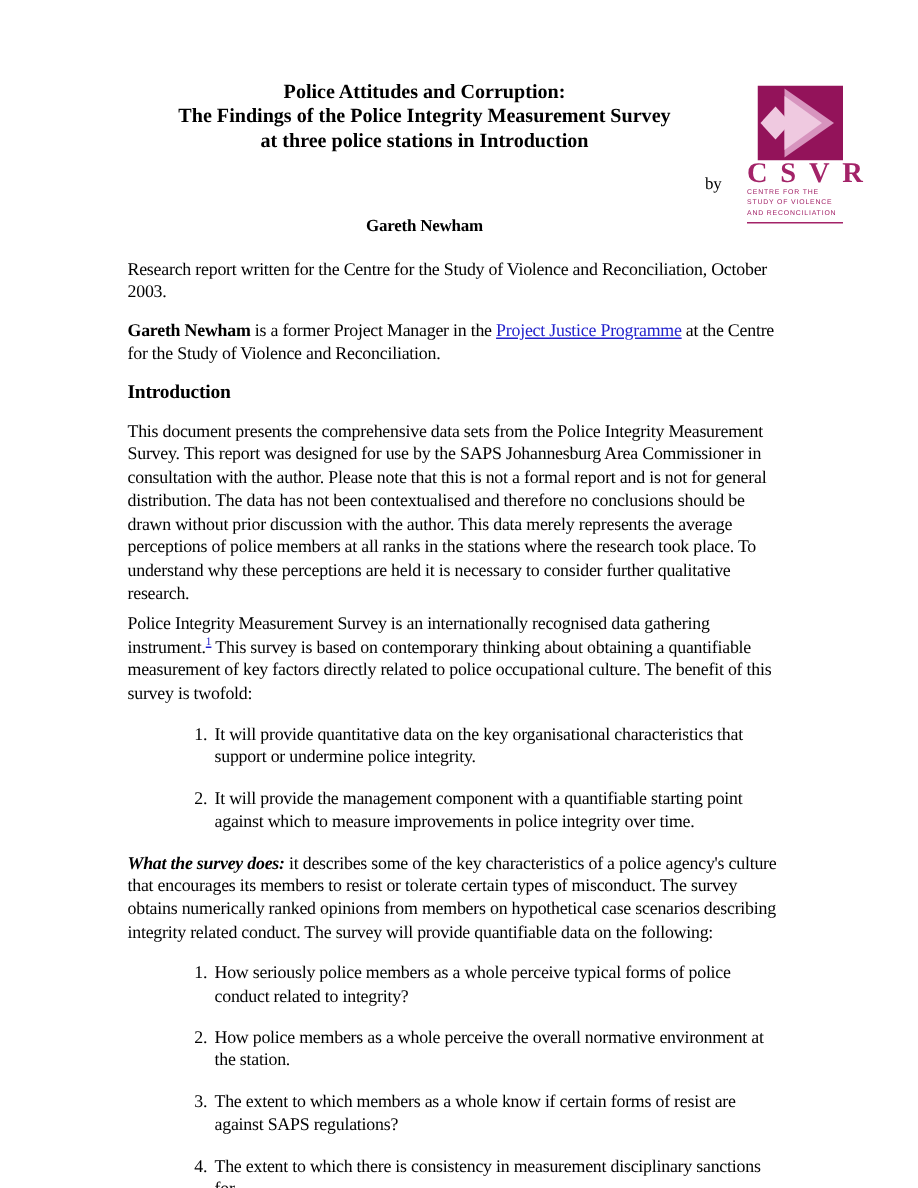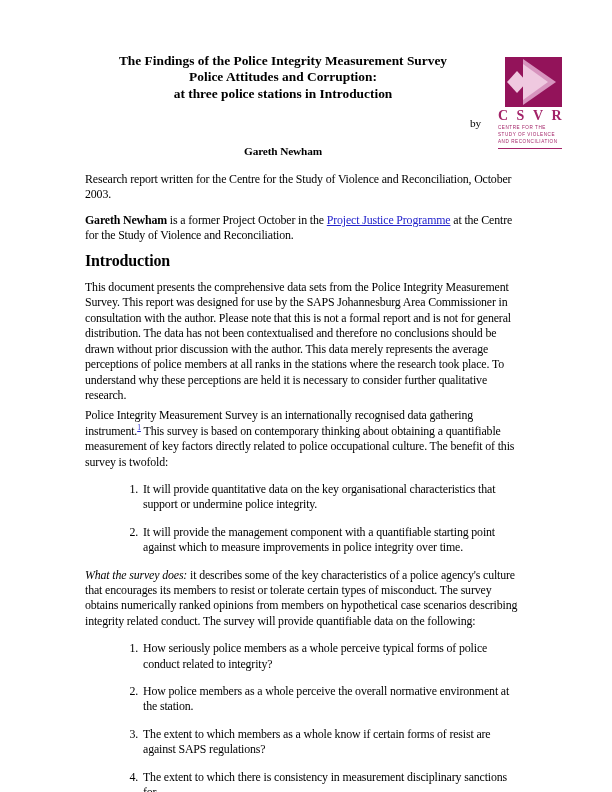--- a/index.html
+++ b/index.html
@@ -34,41 +34,41 @@
     font-weight:normal;font-size:11.3px;line-height:15.4px;
   }
   .author-name{
     margin:12px 48px 13px 0;text-align:center;
     font-weight:bold;font-size:11.3px;line-height:15.4px;
   }
   p{margin:0 4px 9px 0;}
   p.report-note{margin-bottom:10px;}
   p.intro-body{margin-bottom:5px;}
   h3.intro-heading{
-    margin:0 0 12px 0;font-size:16px;line-height:15.4px;font-weight:bold;
+    margin:0 0 12px 0;font-size:13px;line-height:15.4px;font-weight:bold;
   }
   .lead-bold{font-weight:bold;}
-  .lead-bold-italic{font-weight:normal;font-style:italic;}
+  .lead-bold-italic{font-weight:bold;font-style:italic;}
   a.doc-link{color:var(--link_blue);text-decoration:underline;cursor:pointer;}
   sup.footnote a{
     color:var(--link_blue);text-decoration:underline;cursor:pointer;
     font-size:7.5px;letter-spacing:0;
   }
   sup.footnote{line-height:0;}
   ol.doc-list{margin:0 0 8px 0;padding:0 0 0 44px;}
   ol.doc-list li{margin:12px;padding-left:2px;}
   
   .logo{
     position:absolute;left:498px;top:57px;width:68px;
   }
   .logo-mark{display:block;margin-left:7px;}
   .logo-acronym{
     margin-top:1px;
     font-family:"Liberation Serif","DejaVu Serif",serif;
-    font-weight:bold;font-size:14px;line-height:16px;
+    font-weight:bold;font-size:19px;line-height:16px;
     letter-spacing:8.5px;color:var(--brand_magenta);
     white-space:nowrap;
   }
   .logo-names{
     font-family:"Liberation Sans","DejaVu Sans",sans-serif;
     font-size:4.6px;line-height:7px;letter-spacing:0.55px;
     color:var(--brand_magenta);
     border-bottom:1.2px solid var(--brand_magenta);
     padding-bottom:2.5px;width:64px;
   }
@@ -89,31 +89,31 @@
     <div class="logo-names">
       <div>CENTRE FOR THE</div>
       <div>STUDY OF VIOLENCE</div>
       <div>AND RECONCILIATION</div>
     </div>
   </aside>
 
   <div class="content">
 
     <div class="doc-title">
+      <div>Police Attitudes and Corruption:</div>
       <div>The Findings of the Police Integrity Measurement Survey</div>
-      <div>Police Attitudes and Corruption:</div>
       <div>at three police stations in Introduction</div>
     </div>
 
     <div class="byline">by</div>
     <div class="author-name">Gareth Newham</div>
 
     <p class="report-note">Research report written for the Centre for the Study of Violence and Reconciliation, October 2003.</p>
 
-    <p><span class="lead-bold">Gareth Newham</span><span> is a former Project October in the </span><a class="doc-link">Project Justice Programme</a><span> at the Centre for the Study of Violence and Reconciliation.</span></p>
+    <p><span class="lead-bold">Gareth Newham</span><span> is a former Project Manager in the </span><a class="doc-link">Project Justice Programme</a><span> at the Centre for the Study of Violence and Reconciliation.</span></p>
 
     <h3 class="intro-heading">Introduction</h3>
 
     <p class="intro-body">This document presents the comprehensive data sets from the Police Integrity Measurement Survey. This report was designed for use by the SAPS Johannesburg Area Commissioner in consultation with the author. Please note that this is not a formal report and is not for general distribution. The data has not been contextualised and therefore no conclusions should be drawn without prior discussion with the author. This data merely represents the average perceptions of police members at all ranks in the stations where the research took place. To understand why these perceptions are held it is necessary to consider further qualitative research.</p>
 
     <p><span>Police Integrity Measurement Survey is an internationally recognised data gathering instrument.</span><sup class="footnote"><a>1</a></sup><span> This survey is based on contemporary thinking about obtaining a quantifiable measurement of key factors directly related to police occupational culture. The benefit of this survey is twofold:</span></p>
 
     <ol class="doc-list">
       <li>It will provide quantitative data on the key organisational characteristics that support or undermine police integrity.</li>
       <li>It will provide the management component with a quantifiable starting point against which to measure improvements in police integrity over time.</li>

